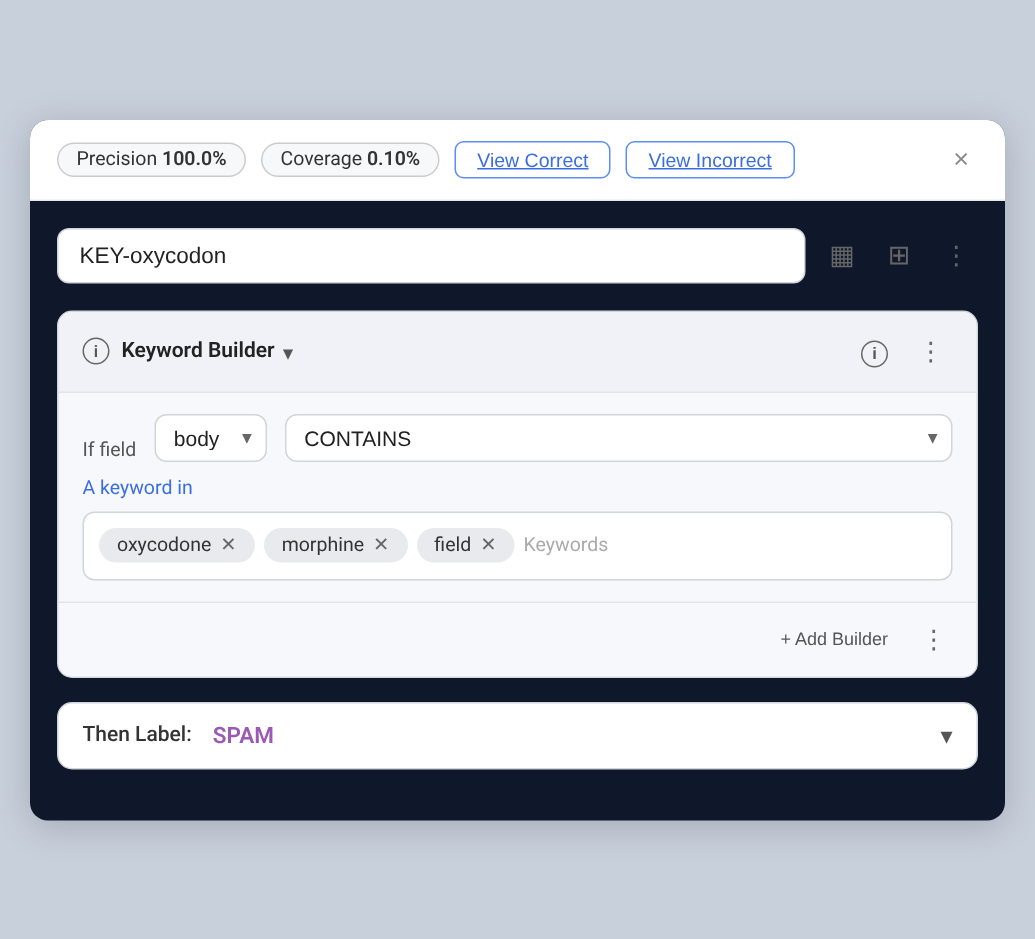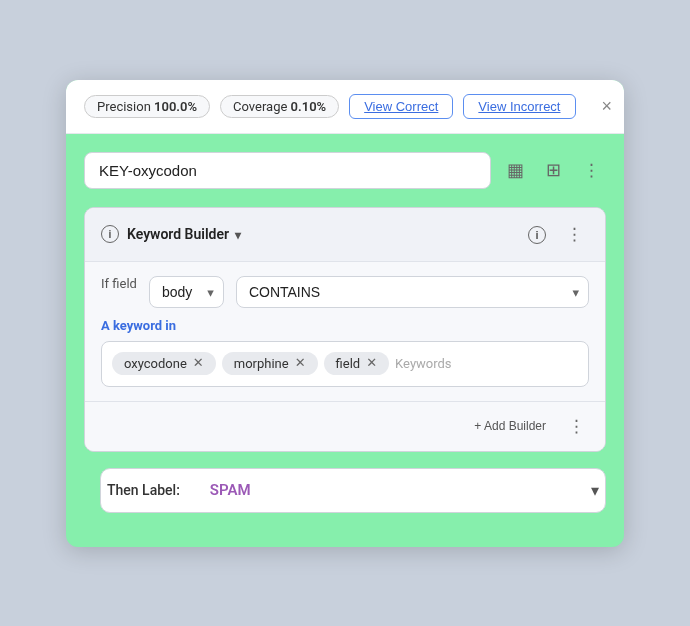--- a/index.html
+++ b/index.html
@@ -5,24 +5,24 @@
     * { box-sizing: border-box; margin: 0; padding: 0; }
     body {
       background: #c8d0dc;
       display: flex;
       justify-content: center;
       align-items: center;
       min-height: 100vh;
       font-family: -apple-system, BlinkMacSystemFont, 'Segoe UI', Roboto, sans-serif;
     }
     .panel {
-      background: #86efac;
+      background: #0f172a;
       border-radius: 12px;
       box-shadow: 0 4px 24px rgba(0,0,0,0.18);
-      width: 558px;
+      width: 650px;
       padding: 0;
       overflow: hidden;
     }
     
     .header {
       display: flex;
       align-items: center;
       gap: 10px;
       padding: 14px 18px;
       border-bottom: 1px solid #e5e8ed;
@@ -118,21 +118,21 @@
     }
     .chevron-down {
       font-size: 12px;
       color: #555;
     }
     .builder-header-spacer { flex: 1; }
 
     
     .condition-row {
       display: flex;
-      align-items: flex-start;
+      align-items: flex-end;
       gap: 12px;
       padding: 14px 16px 10px 16px;
     }
     .if-label {
       font-size: 13px;
       color: #555;
       white-space: nowrap;
     }
     .select-box {
       border: 1.5px solid #d0d4db;
@@ -166,21 +166,21 @@
     }
 
     
     .keywords-section {
       padding: 0 16px 14px 16px;
     }
     .a-keyword-label {
       font-size: 13px;
       color: #3a6de0;
       margin-bottom: 8px;
-      font-weight: 700;
+      font-weight: 400;
     }
     .keywords-box {
       border: 1.5px solid #d0d4db;
       border-radius: 8px;
       padding: 8px 10px;
       background: #fff;
       min-height: 46px;
       display: flex;
       align-items: center;
       flex-wrap: wrap;
@@ -235,27 +235,26 @@
       gap: 4px;
       font-weight: 500;
       padding: 4px 8px;
       border-radius: 6px;
     }
 
     
     .then-label-row {
       display: flex;
       align-items: center;
-      gap: 30px;
+      gap: 14px;
       border: 1.5px solid #d0d4db;
       border-radius: 10px;
-      padding: 12px 6px;
+      padding: 12px 16px;
       background: #fff;
       margin-bottom: 16px;
-      margin-left: 16px;
     }
     .then-label-text {
       font-size: 14px;
       color: #333;
       white-space: nowrap;
       font-weight: 500;
     }
     .label-value {
       font-size: 15px;
       font-weight: 600;

